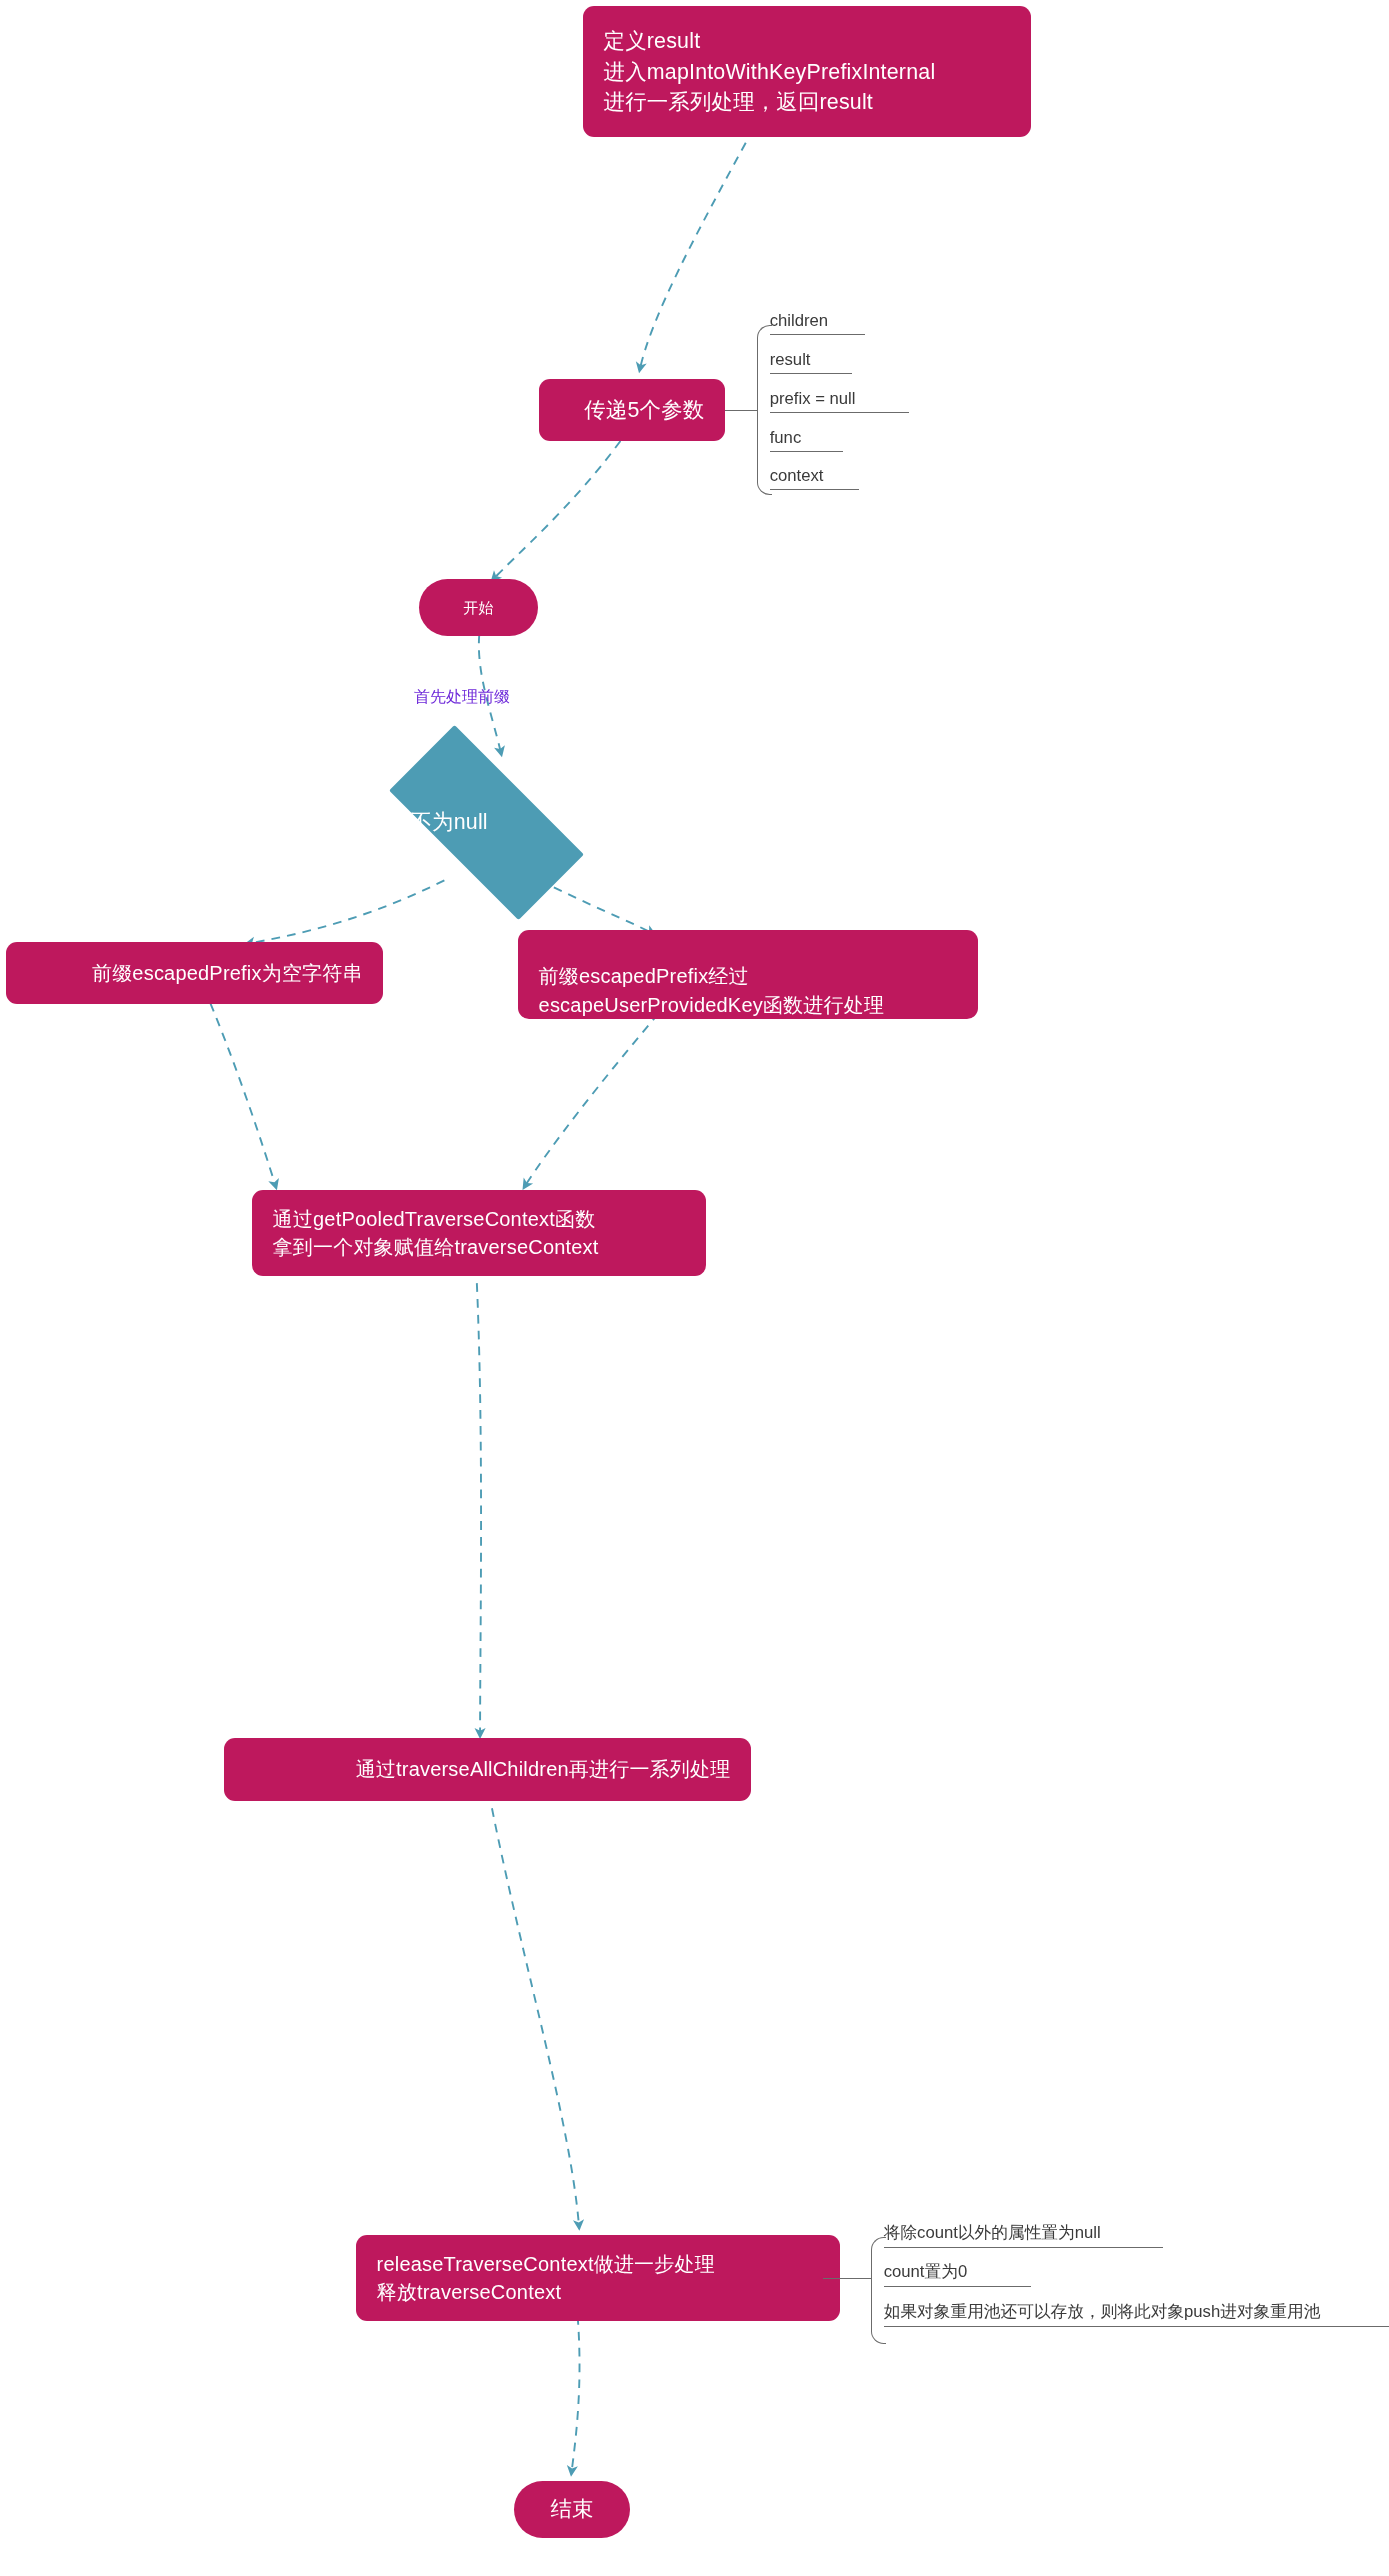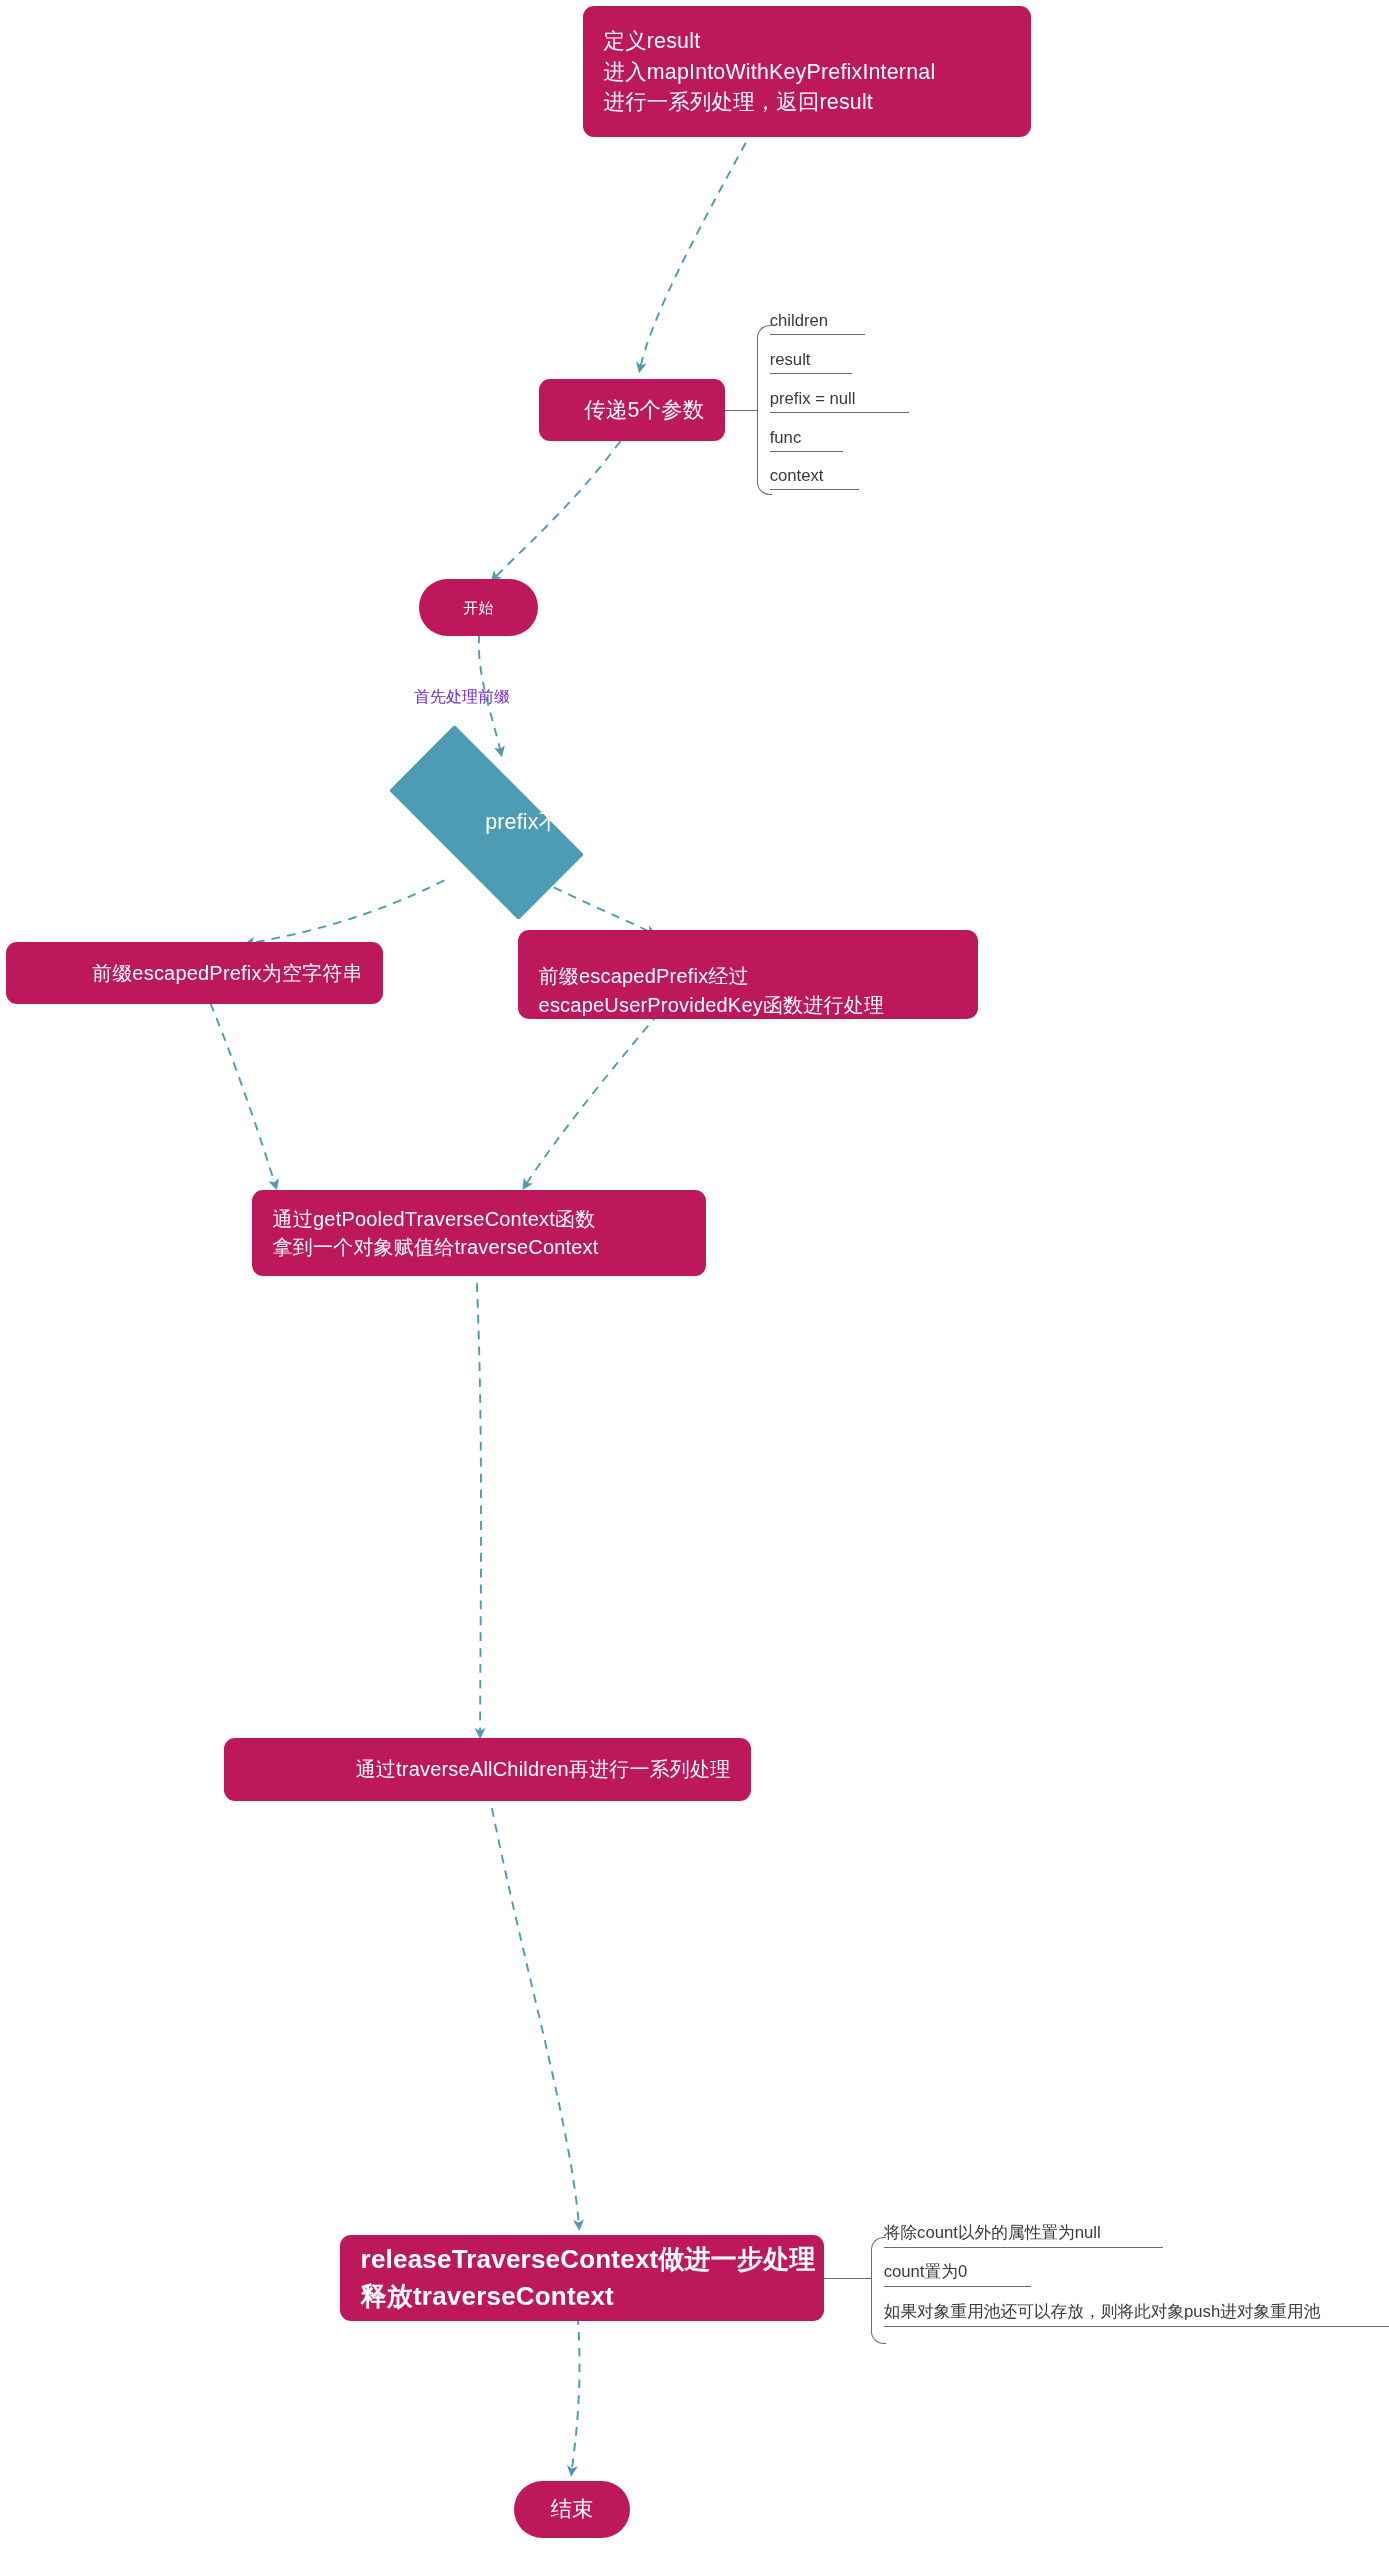--- a/index.html
+++ b/index.html
@@ -44,21 +44,21 @@
   .node .line { white-space: nowrap; }
   .node.terminal {
     border-radius: 30px;
     align-items: center;
     justify-content: center;
     padding: 0;
   }
   .node.diamond {
     background: transparent;
     border-radius: 0;
-    align-items: flex-end;
+    align-items: flex-start;
     justify-content: center;
     padding: 0;
   }
   .diamond-shape {
     position: absolute;
     left: 0; top: 0;
     width: 100%; height: 100%;
     background: #4d9cb4;
     transform: rotate(45deg) scale(0.707);
     transform-origin: 50% 50%;
@@ -201,21 +201,21 @@
 
   <div class="node" style="left:252px; top:1190px; width:454px; height:86px; font-size:20px;">
     <span class="line">通过getPooledTraverseContext函数</span>
     <span class="line">拿到一个对象赋值给traverseContext</span>
   </div>
 
   <div class="node center" style="left:224px; top:1738px; width:527px; height:63px; font-size:20px;">
     <span class="line">通过traverseAllChildren再进行一系列处理</span>
   </div>
 
-  <div class="node" style="left:340px; top:2235px; width:484px; height:86px; font-size:26px;font-weight:bold;">
+  <div class="node" style="left:356px; top:2235px; width:484px; height:86px; font-size:20px;">
     <span class="line">releaseTraverseContext做进一步处理</span>
     <span class="line">释放traverseContext</span>
   </div>
 
   <div class="bracket" style="left:871px; top:2227px; width:516px; height:119px;">
     <span class="stem" style="left:-48px; top:51px; width:48px;"></span>
     <span class="curve" style="left:0; top:9.5px; width:14.3px; height:105px;"></span>
     <span class="item" style="top:-6.3px;">
       <span>将除count以外的属性置为null</span>
       <span class="underline" style="width:279px;"></span>

